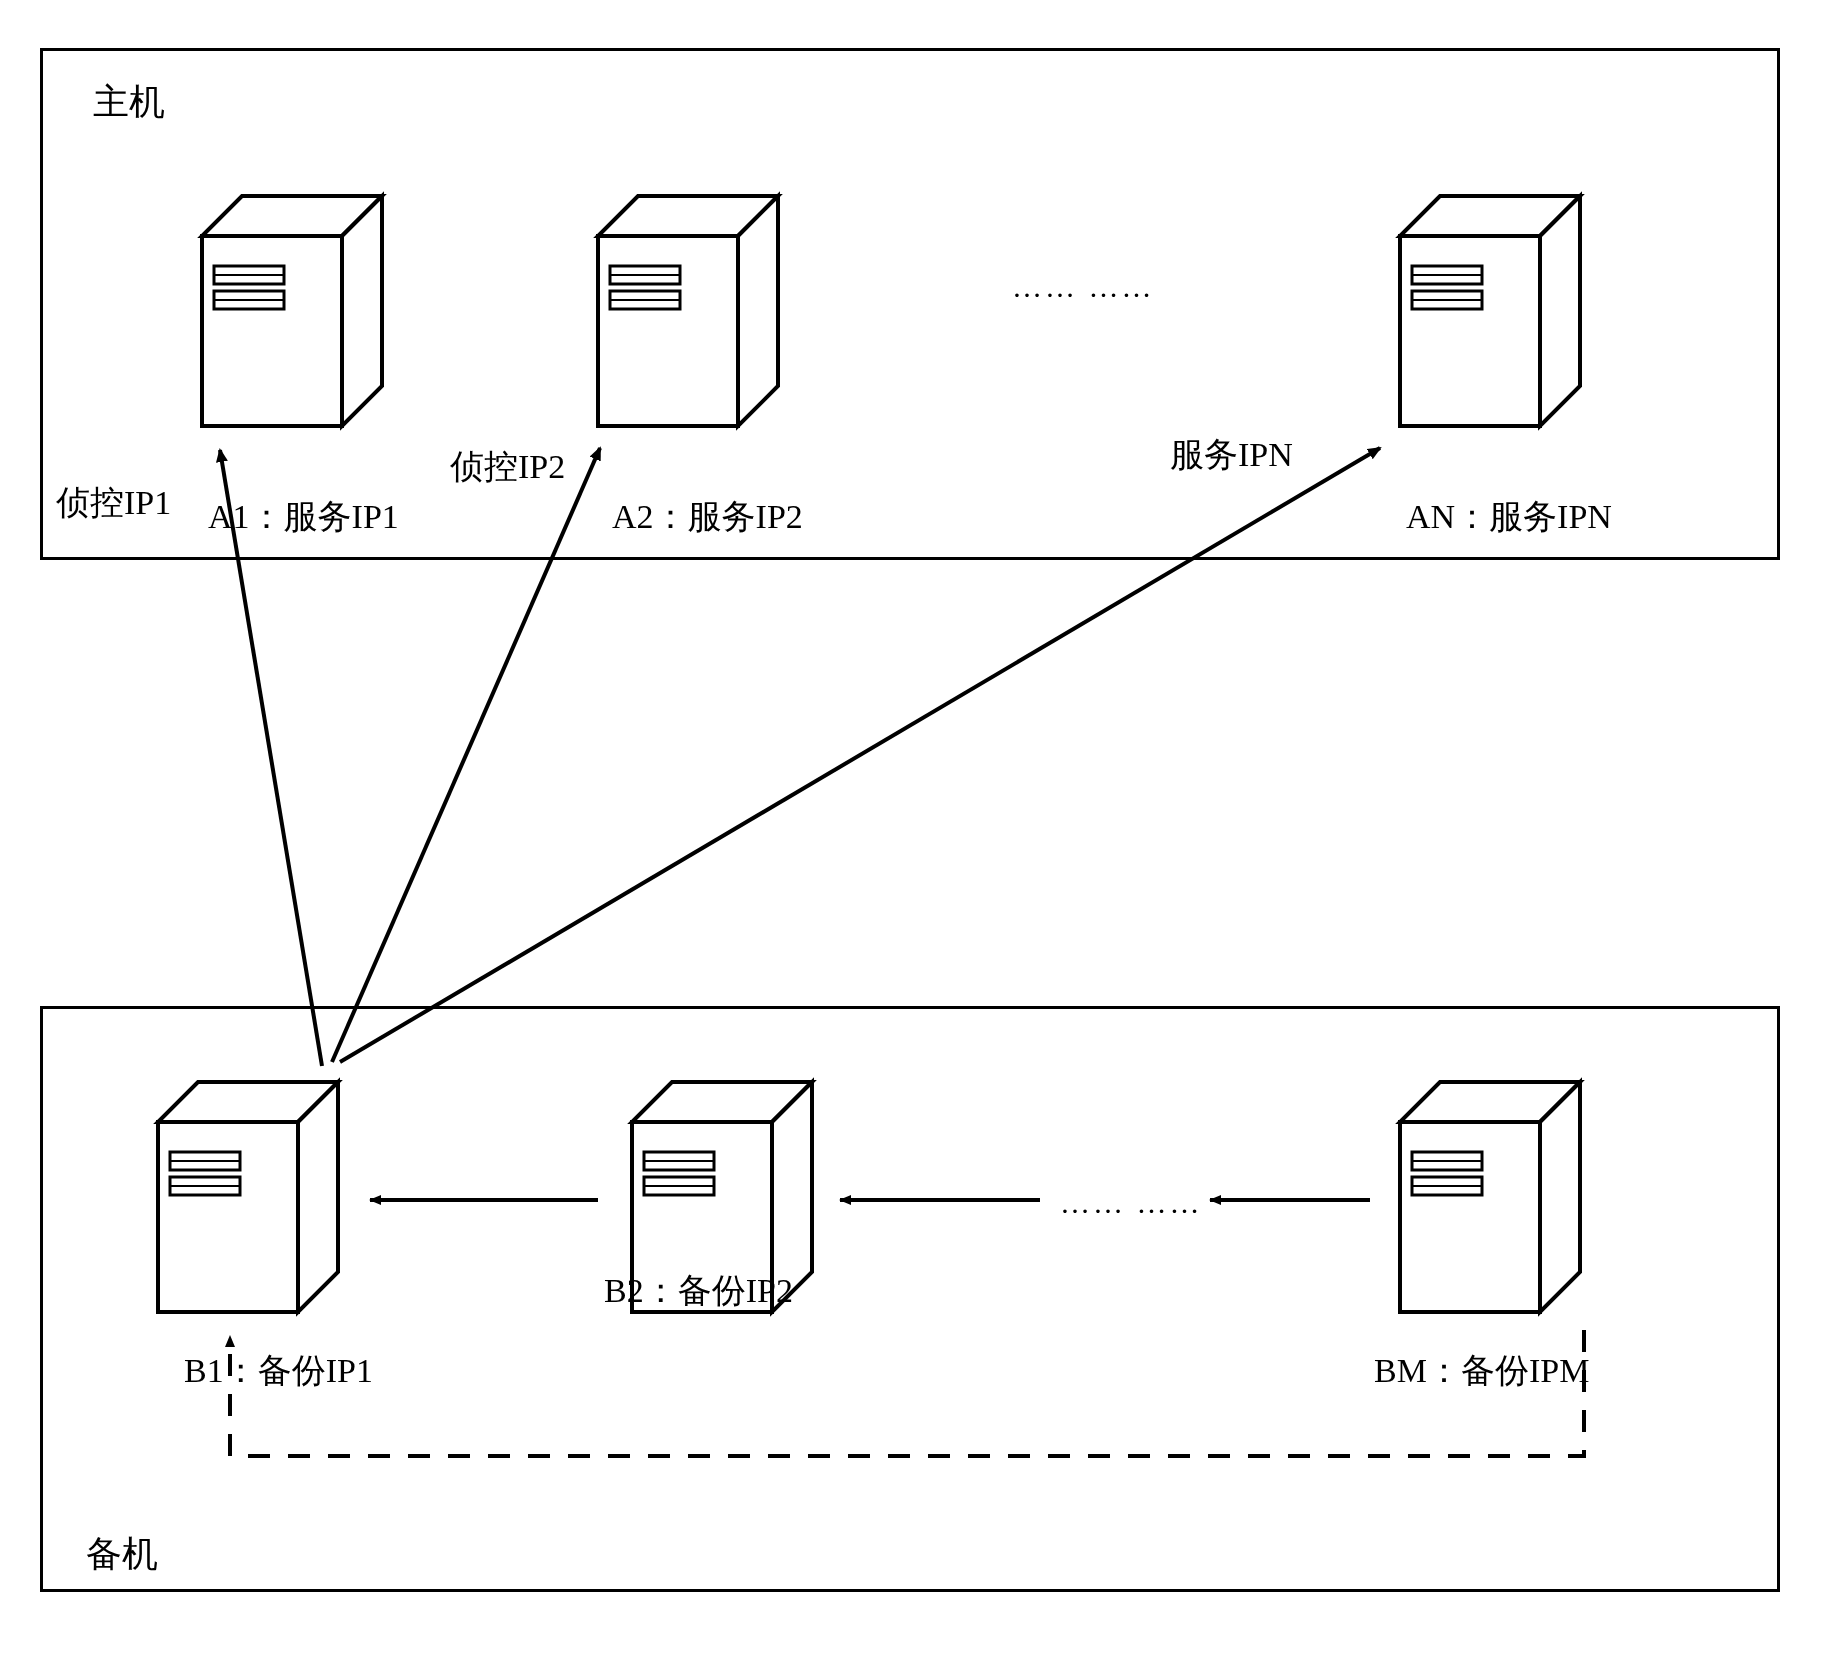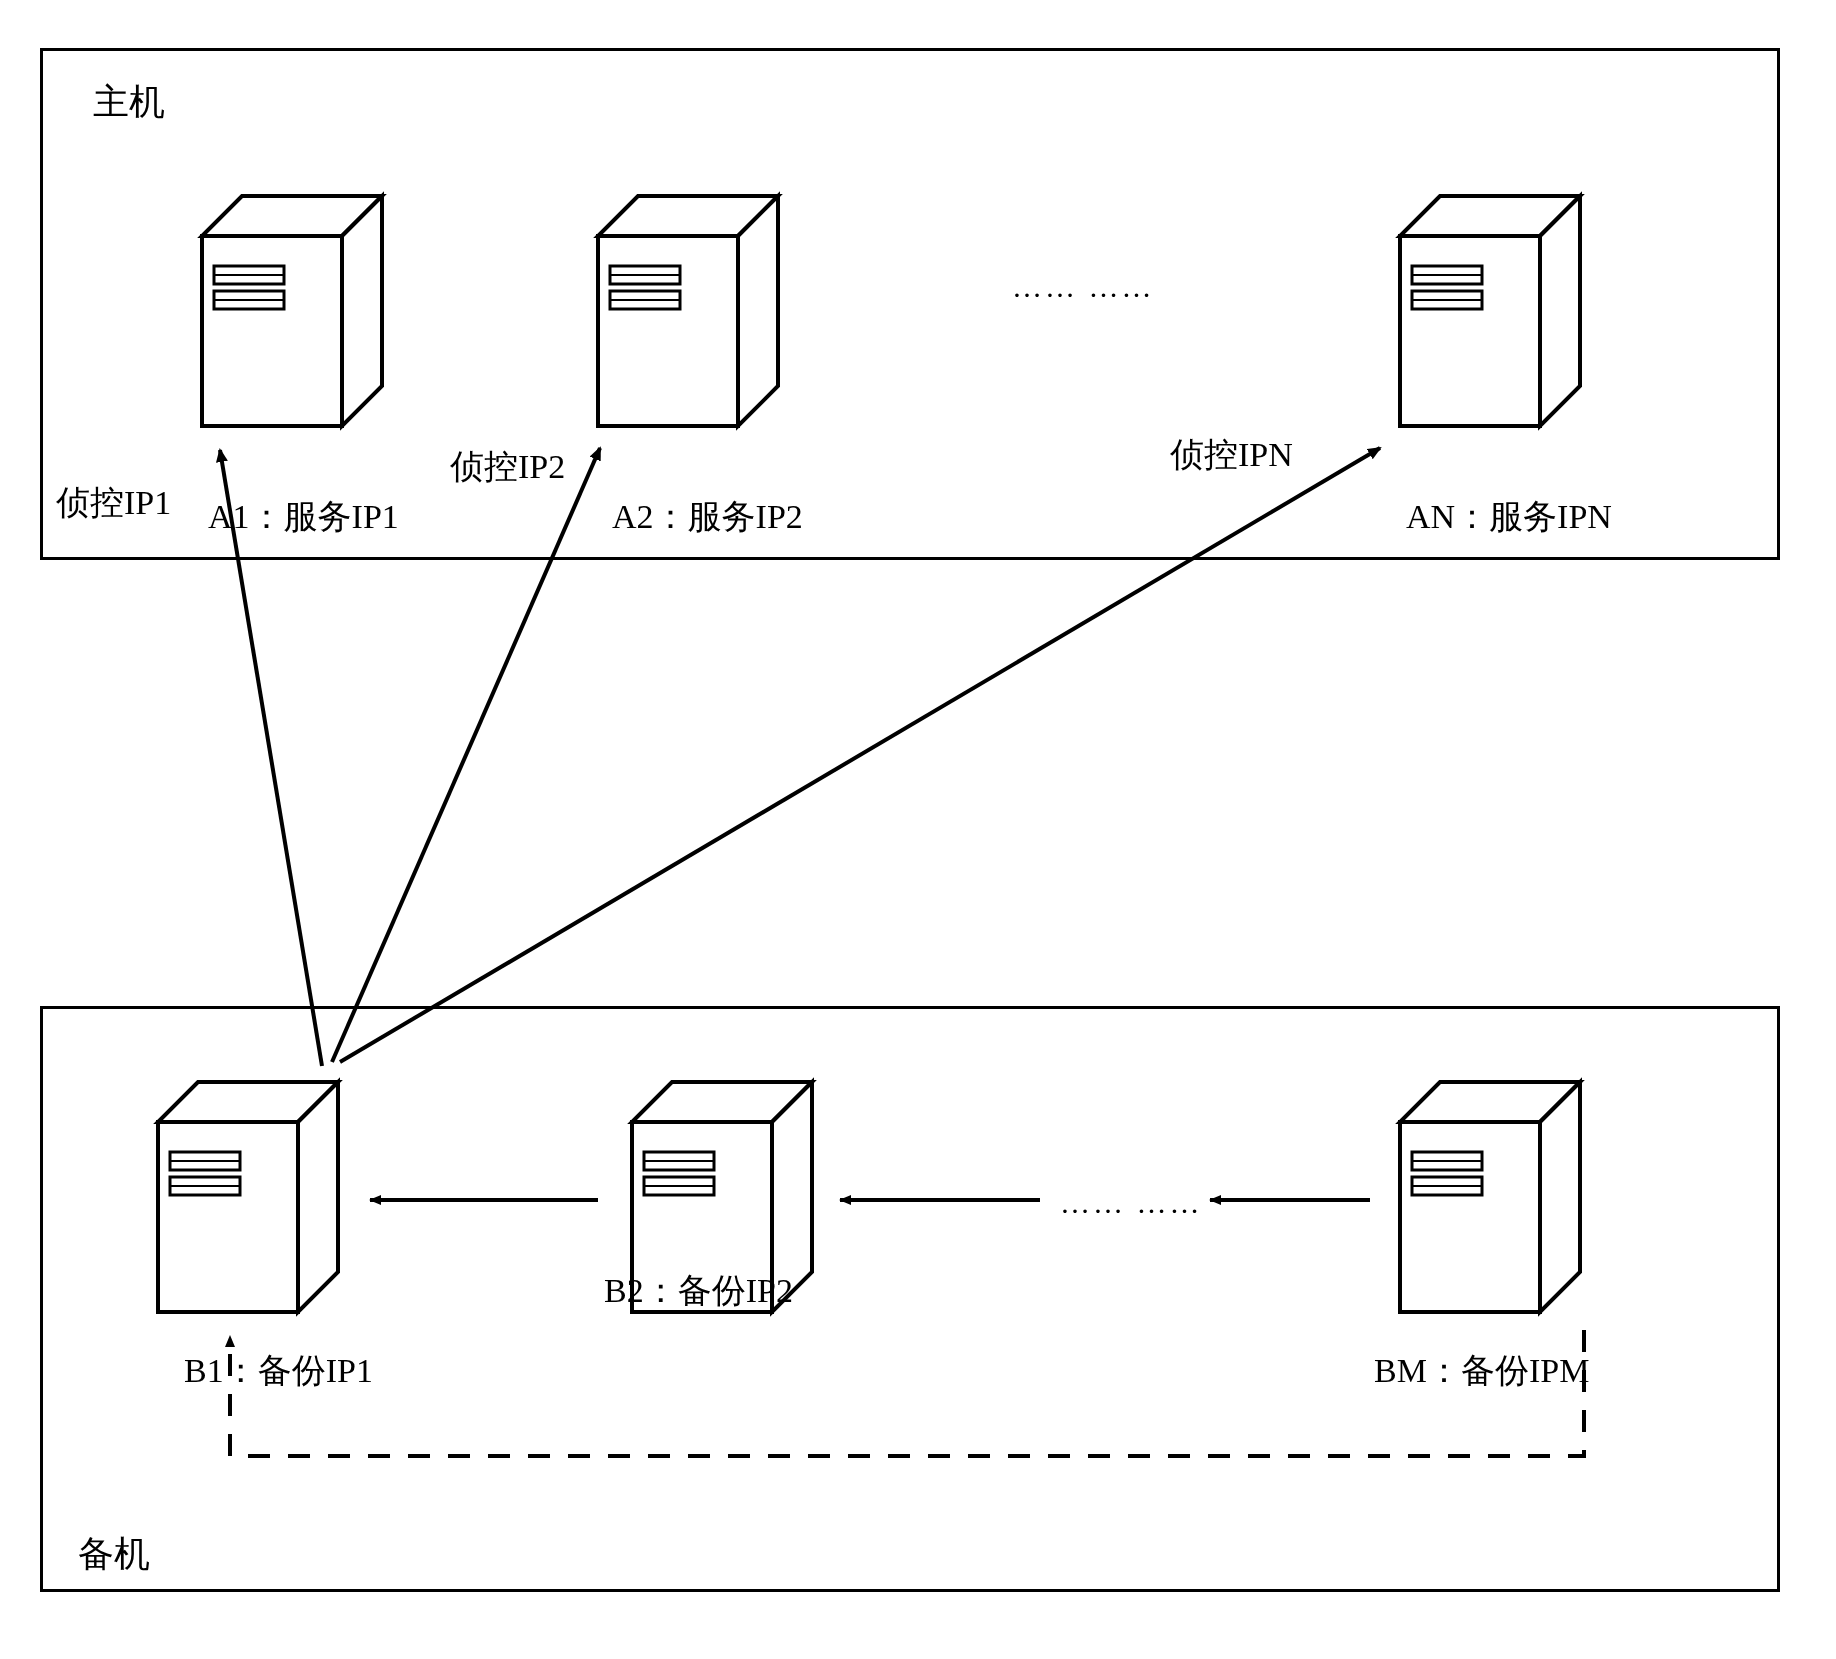--- a/index.html
+++ b/index.html
@@ -45,21 +45,21 @@
       pointer-events: none;
     }
   </style>
 </head>
 <body>
 
 <div class="group-box" style="left:40px; top:48px; width:1740px; height:512px;"></div>
 <div class="group-label" style="left:84px; top:78px;margin-left:9px;">主机</div>
 
 <div class="group-box" style="left:40px; top:1006px; width:1740px; height:586px;"></div>
-<div class="group-label" style="left:78px; top:1530px;">备机</div>
+<div class="group-label" style="left:86px; top:1530px;">备机</div>
 
 <div class="server" style="left:152px; top:176px;">
   <svg width="240" height="260" viewBox="0 0 240 260">
 
     <polygon points="50,60 190,60 230,20 90,20" fill="#fff" stroke="#000" stroke-width="4"></polygon>
     <polygon points="190,60 230,20 230,210 190,250" fill="#fff" stroke="#000" stroke-width="4"></polygon>
     <rect x="50" y="60" width="140" height="190" fill="#fff" stroke="#000" stroke-width="4"></rect>
 
     <rect x="62" y="90" width="70" height="18" fill="#fff" stroke="#000" stroke-width="3"></rect>
     <line x1="62" y1="99" x2="132" y2="99" stroke="#000" stroke-width="2"></line>
@@ -90,21 +90,21 @@
   <svg width="240" height="260" viewBox="0 0 240 260">
     <polygon points="50,60 190,60 230,20 90,20" fill="#fff" stroke="#000" stroke-width="4"></polygon>
     <polygon points="190,60 230,20 230,210 190,250" fill="#fff" stroke="#000" stroke-width="4"></polygon>
     <rect x="50" y="60" width="140" height="190" fill="#fff" stroke="#000" stroke-width="4"></rect>
     <rect x="62" y="90" width="70" height="18" fill="#fff" stroke="#000" stroke-width="3"></rect>
     <line x1="62" y1="99" x2="132" y2="99" stroke="#000" stroke-width="2"></line>
     <rect x="62" y="115" width="70" height="18" fill="#fff" stroke="#000" stroke-width="3"></rect>
     <line x1="62" y1="124" x2="132" y2="124" stroke="#000" stroke-width="2"></line>
   </svg>
 </div>
-<div class="label" style="left:1170px; top:432px;">侦控IPN</div>
+<div class="label" style="left:1170px; top:432px;">服务IPN</div>
 <div class="label" style="left:1406px; top:494px;">AN：服务IPN</div>
 
 <div class="server" style="left:108px; top:1062px;">
   <svg width="240" height="260" viewBox="0 0 240 260">
     <polygon points="50,60 190,60 230,20 90,20" fill="#fff" stroke="#000" stroke-width="4"></polygon>
     <polygon points="190,60 230,20 230,210 190,250" fill="#fff" stroke="#000" stroke-width="4"></polygon>
     <rect x="50" y="60" width="140" height="190" fill="#fff" stroke="#000" stroke-width="4"></rect>
     <rect x="62" y="90" width="70" height="18" fill="#fff" stroke="#000" stroke-width="3"></rect>
     <line x1="62" y1="99" x2="132" y2="99" stroke="#000" stroke-width="2"></line>
     <rect x="62" y="115" width="70" height="18" fill="#fff" stroke="#000" stroke-width="3"></rect>

